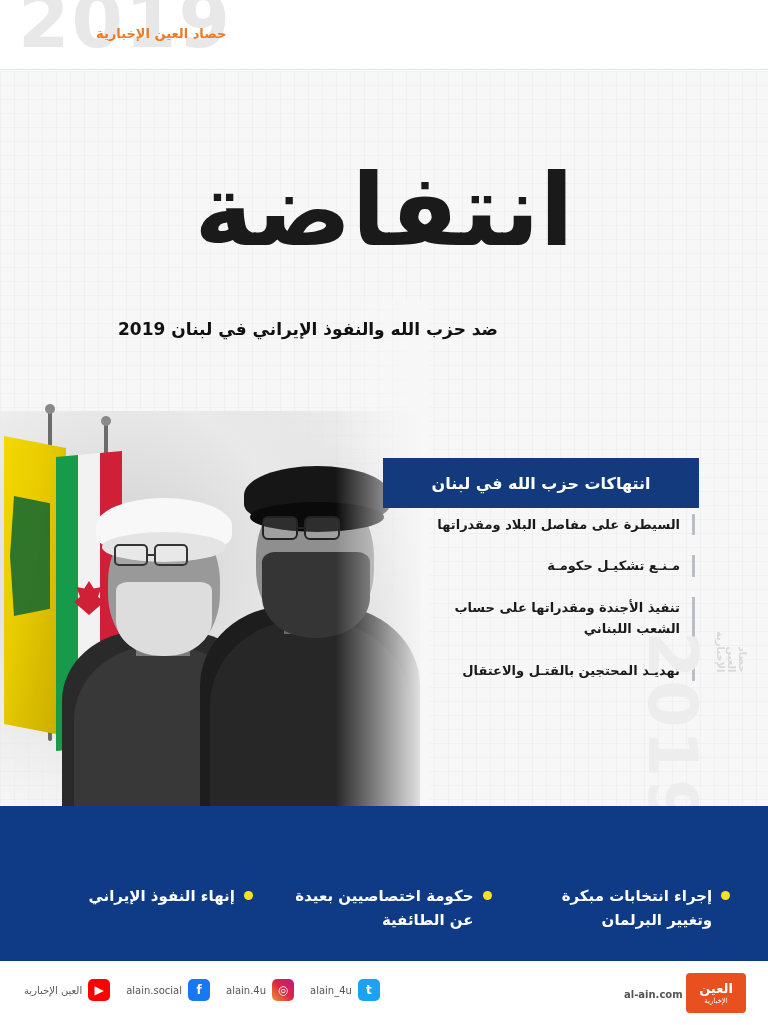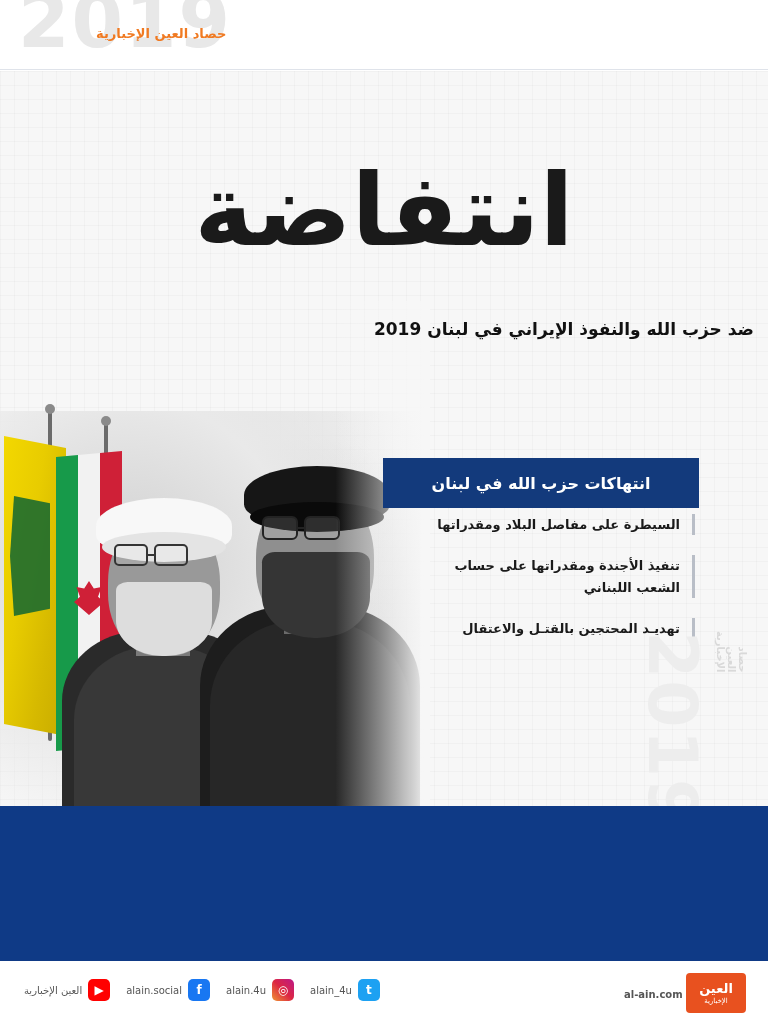--- a/index.html
+++ b/index.html
@@ -45,21 +45,21 @@
   
   .headline{
     position:absolute; top:90px; right:0; width:768px;
     text-align:center;
     font-size:100px; font-weight:bold; color:#1a1a1a;
     letter-spacing:-2px; line-height:1;
   }
 
   
   .subtitle-wrap{
-    position:absolute; top:243px; right:0; width:664px; text-align:right;
+    position:absolute; top:243px; right:0; width:664px; text-align:left;
   }
   .subtitle{
     display:inline-block; position:relative;
     font-size:17px; font-weight:bold; color:#111;
     padding:5px 14px;
   }
   .subtitle::before{
     content:""; position:absolute; left:-4px; right:-4px; top:4px; bottom:2px;
     background:#ffe11a; transform:rotate(-0.6deg); z-index:-1;
   }
@@ -335,29 +335,44 @@
   <div class="headline">انتفاضة</div>
 
   <div class="subtitle-wrap">
     <div class="subtitle">ضد حزب الله والنفوذ الإيراني في لبنان 2019</div>
   </div>
 
 
   <div class="viol-title">انتهاكات حزب الله في لبنان</div>
   <div class="viol-list">
     <div class="viol-item">السيطرة على مفاصل البلاد ومقدراتها</div>
+    <div class="viol-item">مـنـع تشكيـل حكومـة</div>
     <div class="viol-item">تنفيذ الأجندة ومقدراتها على حساب الشعب اللبناني</div>
     <div class="viol-item">تهديـد المحتجين بالقتـل والاعتقال</div>
   </div>
 
   <div class="side-year">2019</div>
   <div class="side-text">حصاد العين الإخبارية</div>
 </div>
 
 <div class="band">
+  <div class="demands">
+    <div class="demand">
+      <span class="dot"></span>
+      <span>إنهاء النفوذ الإيراني</span>
+    </div>
+    <div class="demand">
+      <span class="dot"></span>
+      <span>حكومة اختصاصيين بعيدة عن الطائفية</span>
+    </div>
+    <div class="demand">
+      <span class="dot"></span>
+      <span>إجراء انتخابات مبكرة وتغيير البرلمان</span>
+    </div>
+  </div>
 </div>
 
 <div class="footer">
   <div class="social">
     <div class="soc">
       <span class="ic ic-tw">t</span>
       <span class="lbl">alain_4u</span>
     </div>
     <div class="soc">
       <span class="ic ic-ig">◎</span>

